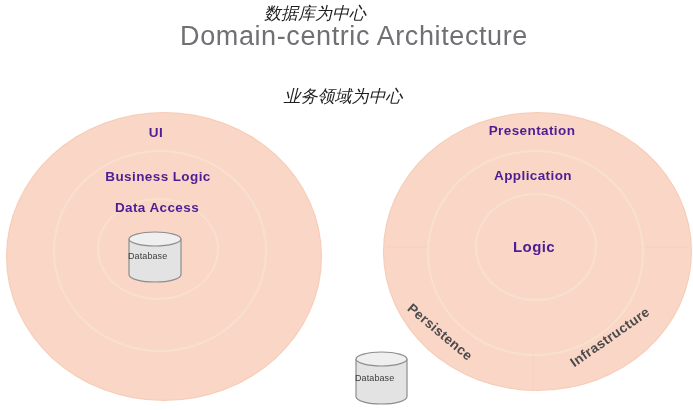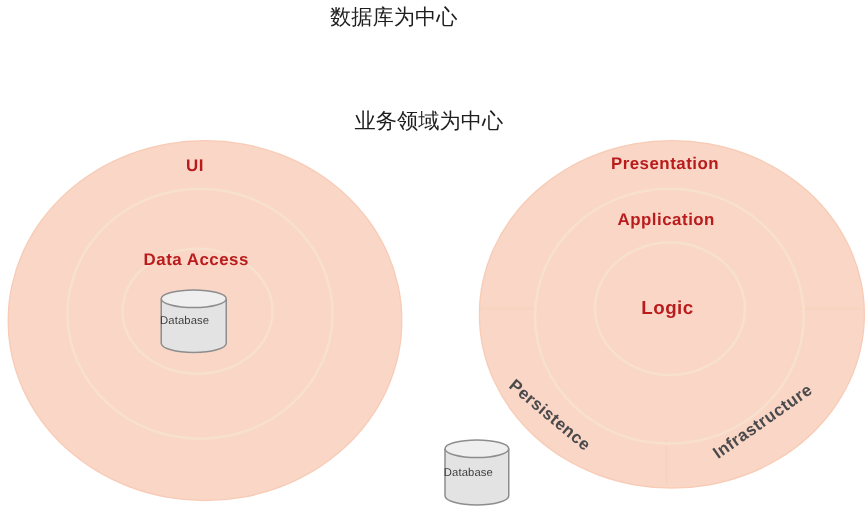--- a/index.html
+++ b/index.html
@@ -5,32 +5,33 @@
   html,body{margin:0;padding:0;}
   body{
     width:693px;height:410px;position:relative;overflow:hidden;
     background:#ffffff;font-family:"Liberation Sans",sans-serif;
   }
   .abs{position:absolute;}
   .cn-label{
     position:absolute;transform:translateX(-50%);
     font-size:17px;font-weight:500;color:#1e1e1e;white-space:nowrap;
     font-family:"Liberation Sans",sans-serif;
+    font-style:italic;
   }
   .main-title{
     position:absolute;left:354px;top:22px;transform:translateX(-50%);
     text-align:center;color:#6f7073;font-size:27px;line-height:29px;
     letter-spacing:0.6px;font-weight:400;white-space:nowrap;
   }
   .ellipse{position:absolute;border-radius:50%;}
   .fill-circle{background:#fad6c6;border:1px solid rgba(244,190,160,0.45);}
   .ring{border:2px solid #f8e0ce;background:transparent;}
   .ring-label{
     position:absolute;transform:translateX(-50%);
-    font-size:13.5px;font-weight:bold;color:#b91c1c;
+    font-size:13.5px;font-weight:bold;color:#4c1d95;
     letter-spacing:0.4px;white-space:nowrap;text-align:right;
   }
   .ring-label.big{font-size:15px;}
   .sector-label{
     position:absolute;transform:translate(-50%,-50%) rotate(40deg);
     font-size:13.5px;font-weight:bold;color:#4a4a4c;
     letter-spacing:0.4px;white-space:nowrap;
   }
   .sector-label.ccw{transform:translate(-50%,-50%) rotate(-35deg);}
   .divider{position:absolute;background:#f6d4be;}
@@ -39,30 +40,32 @@
     position:absolute;left:0;width:100%;
     font-size:9px;font-weight:normal;color:#3d3d3f;letter-spacing:0.1px;
   }
 </style>
 </head>
 <body>
 
 <div class="cn-label" style="left:315px;top:2px;">数据库为中心</div>
 
 <div class="main-title">
+  <div>Domain-centric Architecture</div>
 </div>
 
 <div class="cn-label" style="left:315px;top:85px;margin-left:28px;">业务领域为中心</div>
 
 <div class="abs" style="left:6px;top:112px;width:314px;height:287px;">
   <div class="ellipse fill-circle" style="left:0;top:0;width:314px;height:287px;"></div>
   <div class="ellipse ring" style="left:47px;top:38px;width:210px;height:198px;"></div>
   <div class="ellipse ring" style="left:91px;top:86px;width:118px;height:98px;"></div>
 
   <div class="ring-label" style="left:150px;top:13px;">UI</div>
+  <div class="ring-label" style="left:152px;top:57px;">Business Logic</div>
   <div class="ring-label" style="left:151px;top:88px;">Data Access</div>
 </div>
 
 <div class="cylinder" style="left:128px;top:231px;width:54px;height:52px;">
   <svg width="54" height="52" viewBox="0 0 54 52">
     <path d="M1 8 L1 43.5 A26 7.5 0 0 0 53 43.5 L53 8" fill="#e3e3e3" stroke="#8d8d8d" stroke-width="1.2"></path>
     <ellipse cx="27" cy="8" rx="26" ry="7" fill="#efefef" stroke="#8d8d8d" stroke-width="1.2"></ellipse>
   </svg>
   <div class="cyl-label" style="top:20px;">Database</div>
 </div>

